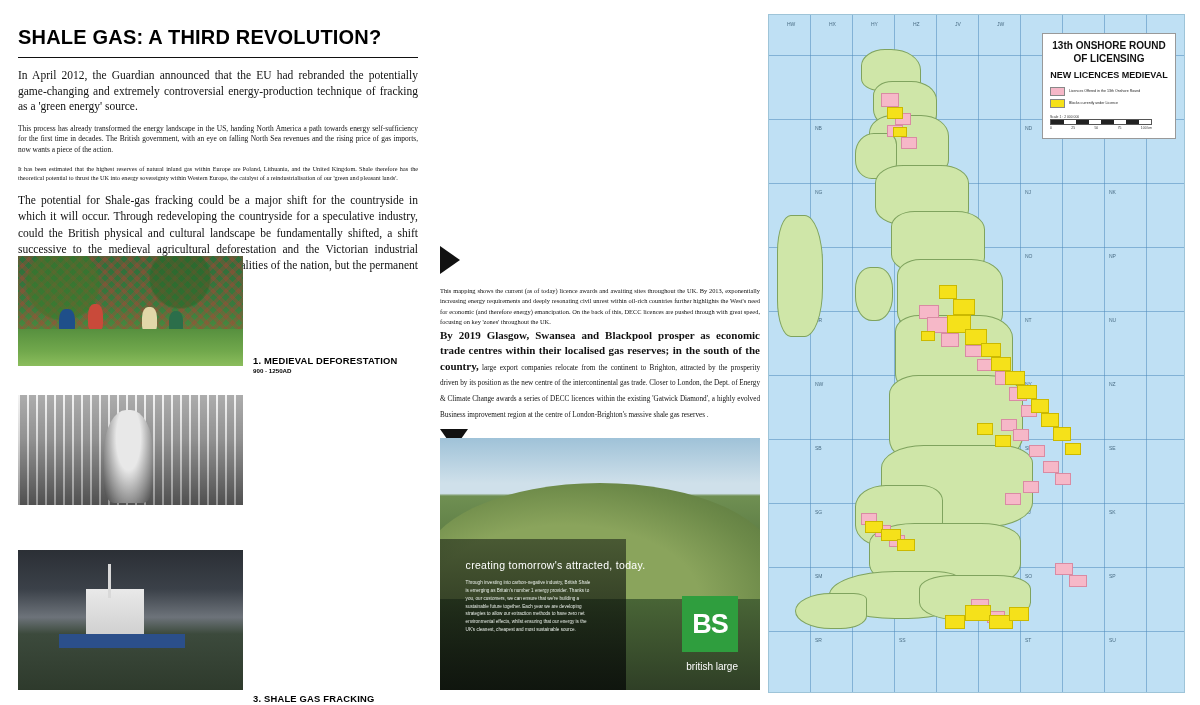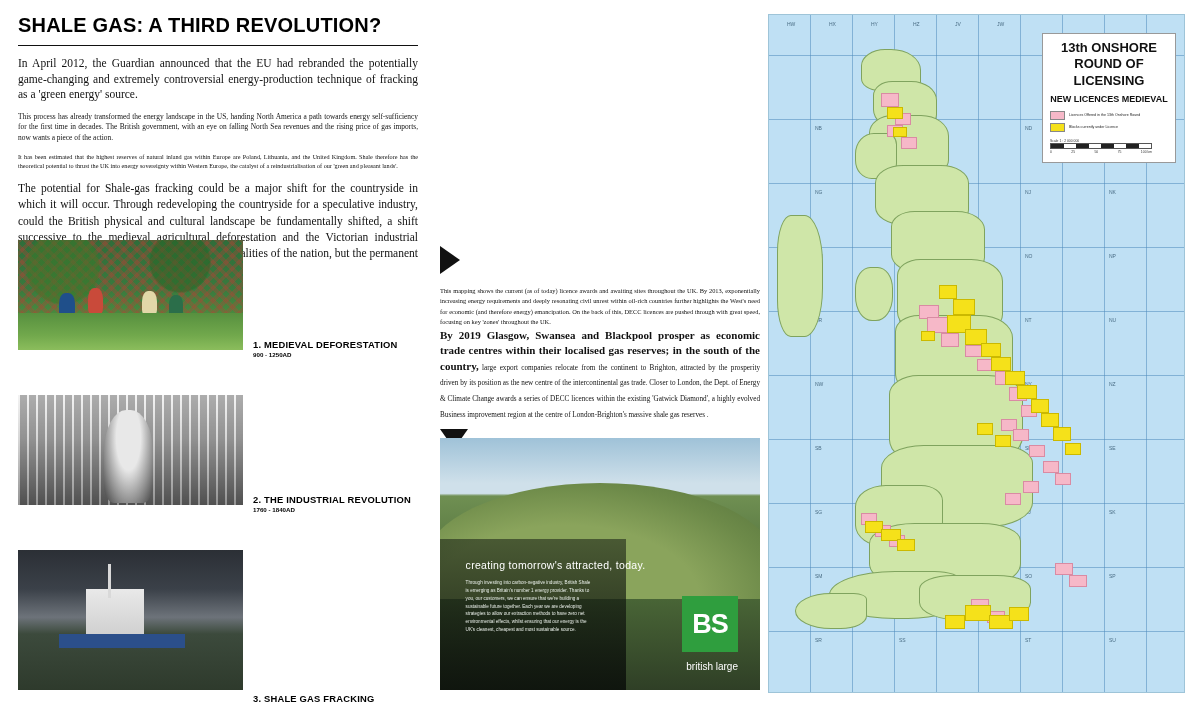--- a/index.html
+++ b/index.html
@@ -13,21 +13,21 @@
   }
   .page{position:relative;width:1200px;height:705px;}
 
   
   .col-left{position:absolute;left:18px;top:14px;width:400px;}
   .title{
     font-family:"Liberation Sans", sans-serif;
     font-weight:bold;
     font-size:20px;
     letter-spacing:0.2px;
-    margin:0 0 8px 0;
+    margin:12px 0 8px 0;
     color:#000;
   }
   .rule{height:1px;background:#111;width:400px;margin:0 0 10px 0;}
 
   .p-lead{
     font-family:"Liberation Serif", serif;
     font-size:11.5px;
     line-height:1.35;
     text-align:justify;
     margin:0 0 9px 0;
@@ -146,21 +146,21 @@
     border:1px solid #7fa35e;
   }
   .land.dots{
     background-image:radial-gradient(rgba(120,160,90,.55) 0.6px, rgba(0,0,0,0) 0.7px);
     background-size:4px 4px;
   }
   .plot{position:absolute;}
   .plot.pink{background:#f6b8c8;border:1px solid #d98ba3;}
   .plot.yellow{background:#f5e11a;border:1px solid #cbb900;}
   .legend{position:absolute;right:8px;top:18px;width:118px;background:#fff;border:1px solid #999;padding:6px 7px 8px 7px;}
-  .legend h4{margin:0;font-size:13px;font-weight:bold;text-align:center;line-height:1.25;}
+  .legend h4{margin:0;font-size:10px;font-weight:bold;text-align:center;line-height:1.25;}
   .legend h3{margin:5px 0 6px 0;font-size:9px;font-weight:bold;text-align:center;line-height:1.2;}
   .legend-row{display:flex;align-items:center;gap:4px;margin-top:3px;}
   .sw{width:13px;height:7px;border:1px solid #888;flex:none;}
   .sw.pink{background:#f6b8c8;}
   .sw.yellow{background:#f5e11a;}
   .legend-row span{font-size:3.6px;line-height:1.2;color:#222;}
   .scalebar{margin-top:7px;}
   .scalebar .bar{display:flex;height:4px;width:100px;border:1px solid #555;}
   .scalebar .bar i{flex:1;display:block;}
   .scalebar .bar i:nth-child(odd){background:#222;}
@@ -175,41 +175,37 @@
 
   <div class="col-left">
     <h1 class="title">SHALE GAS: A THIRD REVOLUTION?</h1>
     <div class="rule"></div>
     <p class="p-lead">In April 2012, the Guardian announced that the EU had rebranded the potentially game-changing and extremely controversial energy-production technique of fracking as a 'green energy' source.</p>
     <p class="p-small">This process has already transformed the energy landscape in the US, handing North America a path towards energy self-sufficiency for the first time in decades. The British government, with an eye on falling North Sea revenues and the rising price of gas imports, now wants a piece of the action.</p>
     <p class="p-smaller">It has been estimated that the highest reserves of natural inland gas within Europe are Poland, Lithuania, and the United Kingdom. Shale therefore has the theoretical potential to thrust the UK into energy sovereignty within Western Europe, the catalyst of a reindustrialisation of our 'green and pleasant lands'.</p>
     <p class="p-body">The potential for Shale-gas fracking could be a major shift for the countryside in which it will occur. Through redeveloping the countryside for a speculative industry, could the British physical and cultural landscape be fundamentally shifted, a shift successive to the medieval agricultural deforestation and the Victorian industrial revolution which has shaped not only the physicalities of the nation, but the permanent culture of the British?</p>
   </div>
 
-  <div class="card" style="top:240px;height:118px;text-decoration:underline;">
+  <div class="card" style="top:256px;height:118px;text-decoration:underline;">
     <div class="thumb art-medieval">
       <div class="art-fig" style="left:18%;top:48%;width:16px;height:26px;background:#1f4f8a;"></div>
       <div class="art-fig" style="left:31%;top:44%;width:15px;height:28px;background:#c94a3a;"></div>
       <div class="art-fig" style="left:55%;top:46%;width:15px;height:26px;background:#e2d7a8;"></div>
       <div class="art-fig" style="left:67%;top:50%;width:14px;height:24px;background:#2b6e4a;"></div>
       <div class="art-fig" style="left:8%;top:74%;width:26px;height:14px;background:#c9a23e;border-radius:40%;"></div>
       <div class="art-fig" style="left:38%;top:78%;width:24px;height:13px;background:#b98f35;border-radius:40%;"></div>
     </div>
     <div class="caption">
       <p class="cap-title">1. MEDIEVAL DEFORESTATION</p>
       <p class="cap-sub">900 - 1250AD</p>
     </div>
   </div>
 
   <div class="card" style="top:395px;height:118px;">
     <div class="thumb art-mill"></div>
-    <div class="caption">
-      <p class="cap-title">2. THE INDUSTRIAL REVOLUTION</p>
-      <p class="cap-sub">1760 - 1840AD</p>
-    </div>
   </div>
 
   <div class="card" style="top:550px;height:176px;">
     <div class="thumb art-rig" style="height:140px;">
       <div class="rig-blue"></div>
     </div>
     <div class="caption" style="bottom:14px;">
       <p class="cap-title">3. SHALE GAS FRACKING</p>
       <p class="cap-sub">2019</p>
     </div>

